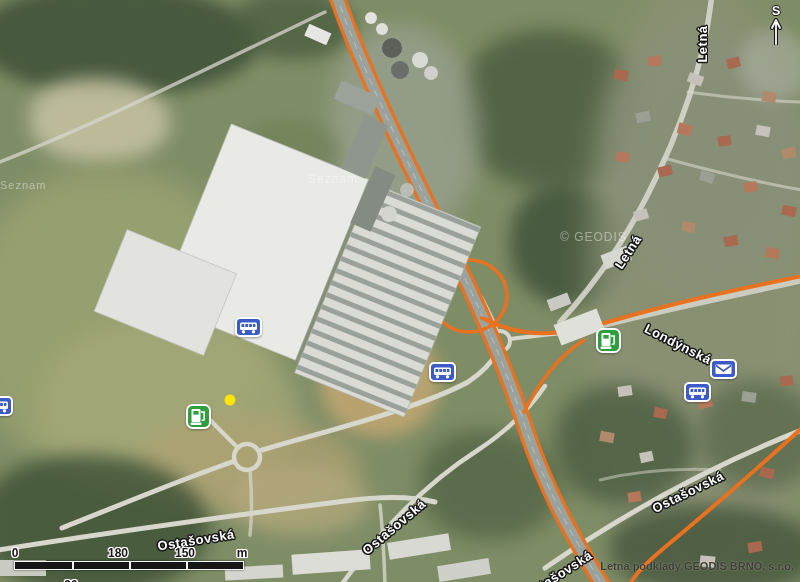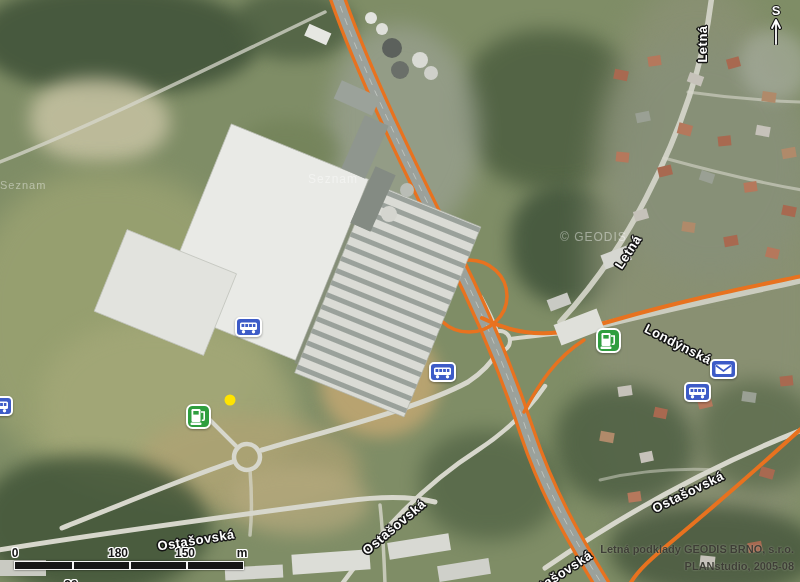--- a/index.html
+++ b/index.html
@@ -295,16 +295,15 @@
     <span class="tick" style="left:232px;">m</span>
     <div class="bar">
       <div class="div" style="left:25%;"></div>
       <div class="div" style="left:50%;"></div>
       <div class="div" style="left:75%;"></div>
     </div>
   </div>
 
   <div id="attribution">
     <div>Letná podklady GEODIS BRNO, s.r.o.</div>
-    <div>PLANstudio, 2005-08</div>
   </div>
 
 </div>
 
 </body></html>

